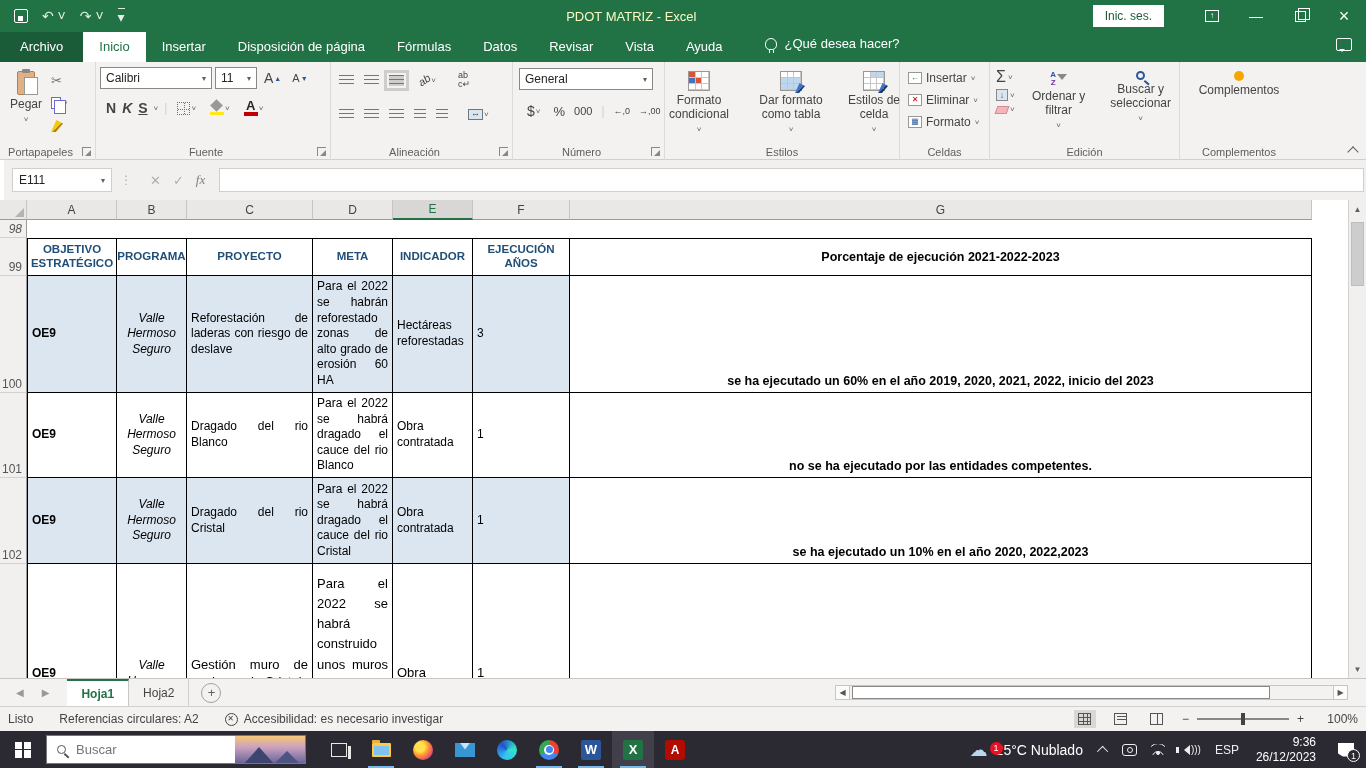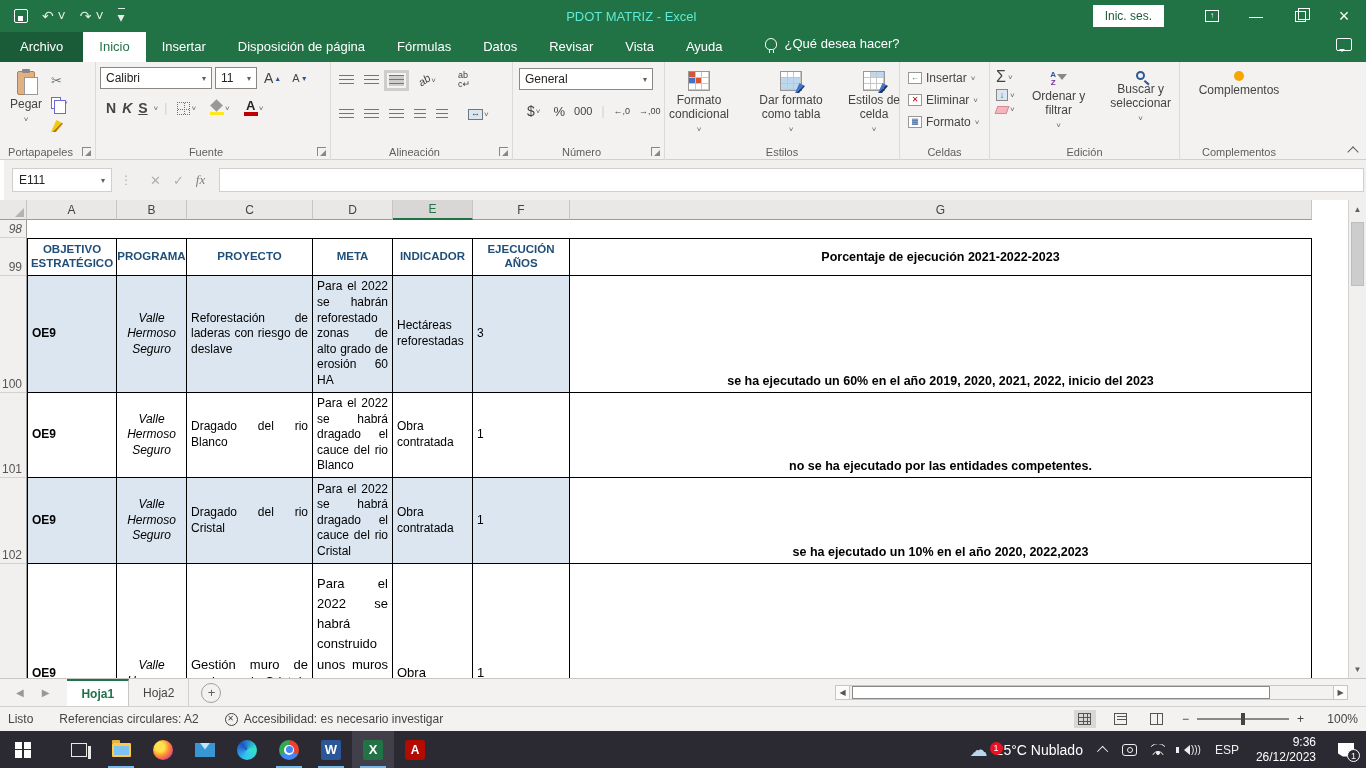--- a/index.html
+++ b/index.html
@@ -9,21 +9,21 @@
   #stage { position:relative; width:1366px; height:768px; }
 
   
   #titlebar { top:0; left:0; width:1366px; height:32px; background:#217346; color:#fff;
     display:flex; align-items:center; }
   .qat { display:flex; align-items:center; gap:14px; padding-left:14px; width:170px; }
   .qat .qbtn { color:#e4efe8; font-size:14px; line-height:1; cursor:default; }
   .floppy { width:14px; height:14px; border:1.6px solid #fff; border-radius:2px; position:relative; }
   .floppy::after { content:""; position:absolute; left:3px; top:6px; width:5px; height:5px; background:#fff; }
   .qcustom { font-size:9px; border-top:1.5px solid #dfe9e3; padding-top:1px; }
-  .tb-title { flex:1; text-align:center; font-size:13px; color:#5eead4; }
+  .tb-title { flex:1; text-align:center; font-size:13px; color:#fef9c3; }
   .tb-right { display:flex; align-items:center; gap:0; }
   .signin { background:#fff; color:#1e5c38; font-size:12px; padding:4px 12px; margin-right:26px; }
   .winbtn { width:44px; height:32px; display:flex; align-items:center; justify-content:center;
     color:#fff; font-size:14px; }
   .ribbonopt { width:14px; height:12px; border:1.4px solid #fff; position:relative; font-size:8px;
     text-align:center; line-height:10px; }
   .restore { width:11px; height:11px; border:1.4px solid #fff; position:relative; }
   .restore::before { content:""; position:absolute; left:2px; top:-4px; width:10px; height:10px; border:1.4px solid #fff; }
 
   
@@ -660,20 +660,25 @@
 
   <div id="taskbar" class="abs">
     <span class="tk-start">
         <span class="winlogo">
           <i></i>
           <i></i>
           <i></i>
           <i></i>
         </span>
       </span>
+    <span class="tk-search">
+      <span class="glass"></span>
+      <input placeholder="Buscar" style="">
+      <span class="search-img"></span>
+    </span>
     <span class="tk-ic" style="margin-left:12px;">
         <span class="taskview"></span>
       </span>
     <span class="tk-ic open">
         <span class="folder"></span>
       </span>
     <span class="tk-ic">
         <span class="firefox"></span>
       </span>
     <span class="tk-ic">

